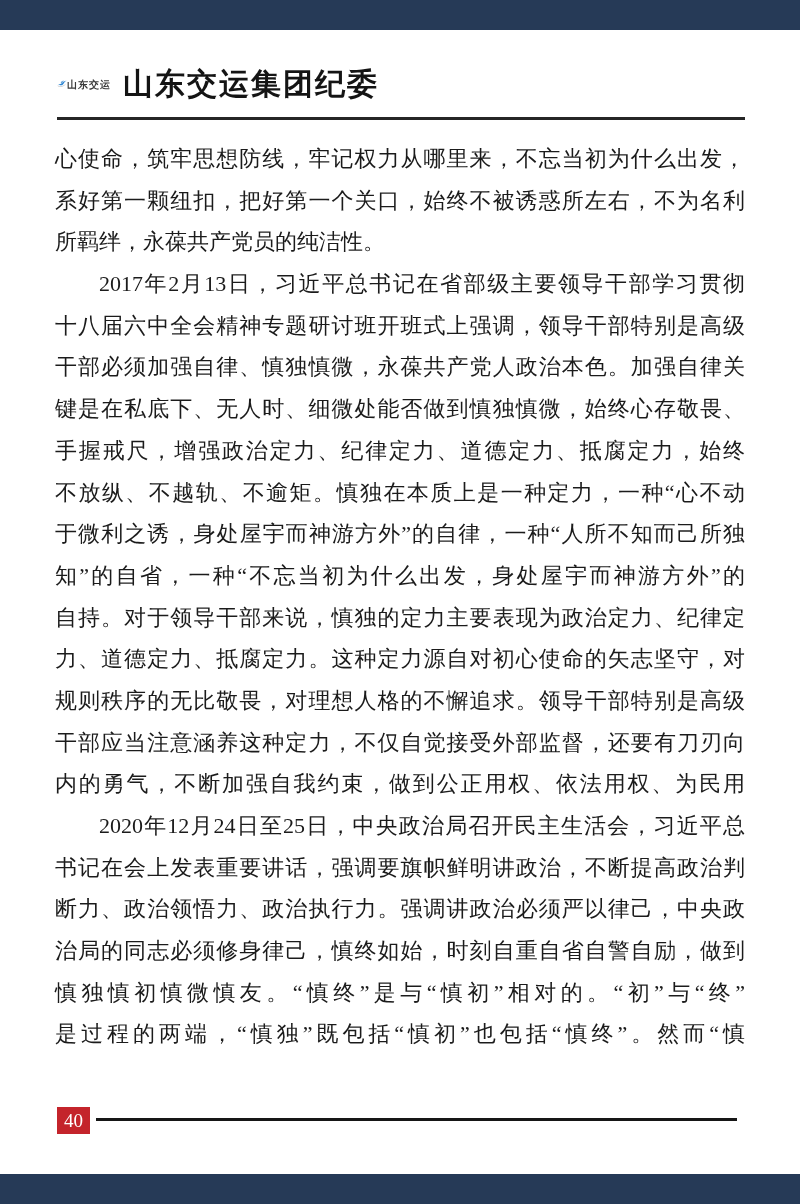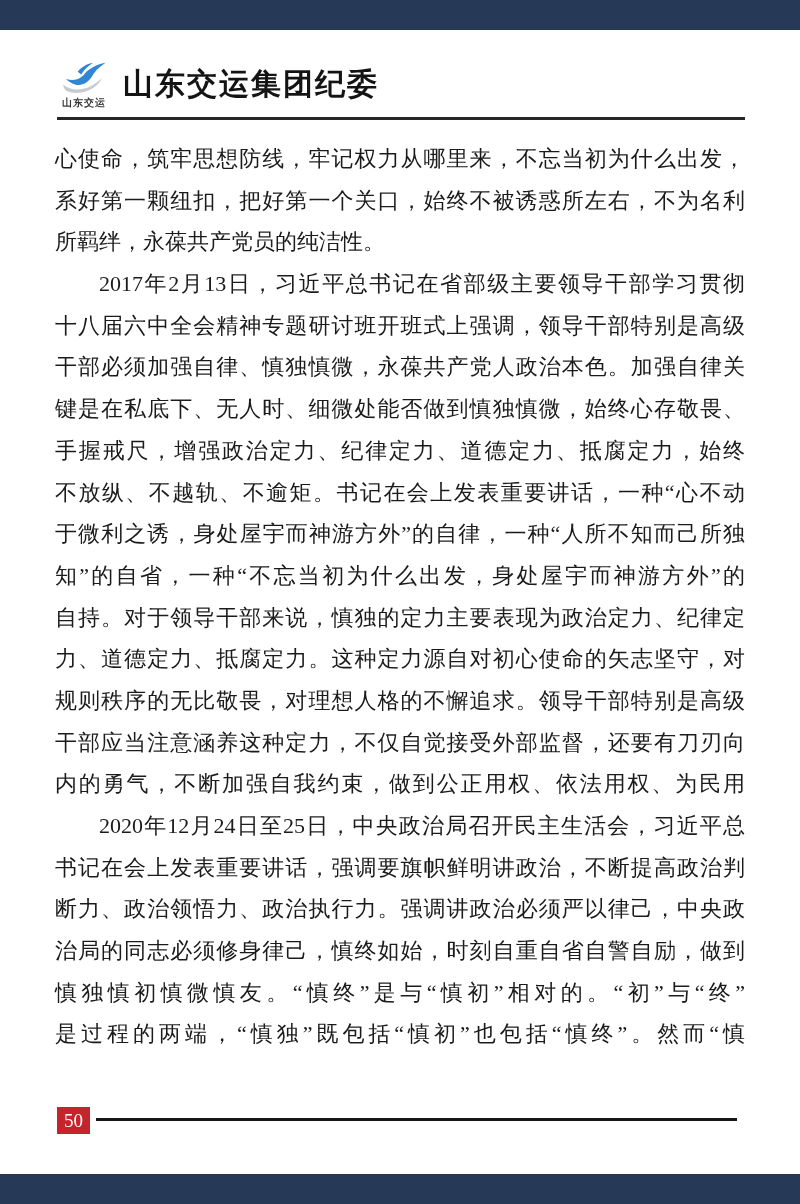--- a/index.html
+++ b/index.html
@@ -8,21 +8,21 @@
   .page{position:relative;width:800px;height:1204px;background:#ffffff;}
 
   
   .bar{position:absolute;left:0;width:800px;height:30px;background:#263a57;}
   .bar.top{top:0;}
   .bar.bottom{bottom:0;}
 
   
   .header{position:absolute;left:57px;top:58px;width:688px;height:52px;
           display:flex;align-items:center;}
-  .logo{width:54px;display:flex;flex-direction:column;align-items:center;}
+  .logo{width:54px;display:flex;flex-direction:row;align-items:center;}
   .logo svg{width:50px;height:36px;display:block;}
   .logo-text{font-family:"Liberation Sans","DejaVu Sans",sans-serif;
              font-size:10px;font-weight:bold;color:#3a3a3a;line-height:11px;
              letter-spacing:1px;white-space:nowrap;}
   .title{font-family:"Liberation Sans","DejaVu Sans",sans-serif;
          font-weight:700;font-size:30px;color:#141414;margin-left:12px;
          letter-spacing:2px;white-space:nowrap;}
   .header-rule{position:absolute;left:57px;top:117px;width:688px;height:3px;
                background:#262626;}
 
@@ -62,34 +62,34 @@
 
   <div class="content">
     <div class="line">心使命，筑牢思想防线，牢记权力从哪里来，不忘当初为什么出发，</div>
     <div class="line">系好第一颗纽扣，把好第一个关口，始终不被诱惑所左右，不为名利</div>
     <div class="line end">所羁绊，永葆共产党员的纯洁性。</div>
     <div class="line indent">2017年2月13日，习近平总书记在省部级主要领导干部学习贯彻</div>
     <div class="line">十八届六中全会精神专题研讨班开班式上强调，领导干部特别是高级</div>
     <div class="line">干部必须加强自律、慎独慎微，永葆共产党人政治本色。加强自律关</div>
     <div class="line">键是在私底下、无人时、细微处能否做到慎独慎微，始终心存敬畏、</div>
     <div class="line">手握戒尺，增强政治定力、纪律定力、道德定力、抵腐定力，始终</div>
-    <div class="line">不放纵、不越轨、不逾矩。书记在会上发表重要讲话，一种“心不动</div>
+    <div class="line">不放纵、不越轨、不逾矩。慎独在本质上是一种定力，一种“心不动</div>
     <div class="line">于微利之诱，身处屋宇而神游方外”的自律，一种“人所不知而己所独</div>
     <div class="line">知”的自省，一种“不忘当初为什么出发，身处屋宇而神游方外”的</div>
     <div class="line">自持。对于领导干部来说，慎独的定力主要表现为政治定力、纪律定</div>
     <div class="line">力、道德定力、抵腐定力。这种定力源自对初心使命的矢志坚守，对</div>
     <div class="line">规则秩序的无比敬畏，对理想人格的不懈追求。领导干部特别是高级</div>
     <div class="line">干部应当注意涵养这种定力，不仅自觉接受外部监督，还要有刀刃向</div>
     <div class="line">内的勇气，不断加强自我约束，做到公正用权、依法用权、为民用</div>
     <div class="line indent">2020年12月24日至25日，中央政治局召开民主生活会，习近平总</div>
     <div class="line">书记在会上发表重要讲话，强调要旗帜鲜明讲政治，不断提高政治判</div>
     <div class="line">断力、政治领悟力、政治执行力。强调讲政治必须严以律己，中央政</div>
     <div class="line">治局的同志必须修身律己，慎终如始，时刻自重自省自警自励，做到</div>
     <div class="line">慎独慎初慎微慎友。“慎终”是与“慎初”相对的。“初”与“终”</div>
     <div class="line">是过程的两端，“慎独”既包括“慎初”也包括“慎终”。然而“慎</div>
   </div>
 
-  <div class="page-num">50</div>
+  <div class="page-num">40</div>
   <div class="footer-rule"></div>
 
   <div class="bar bottom"></div>
 
 </div>
 
 </body></html>

